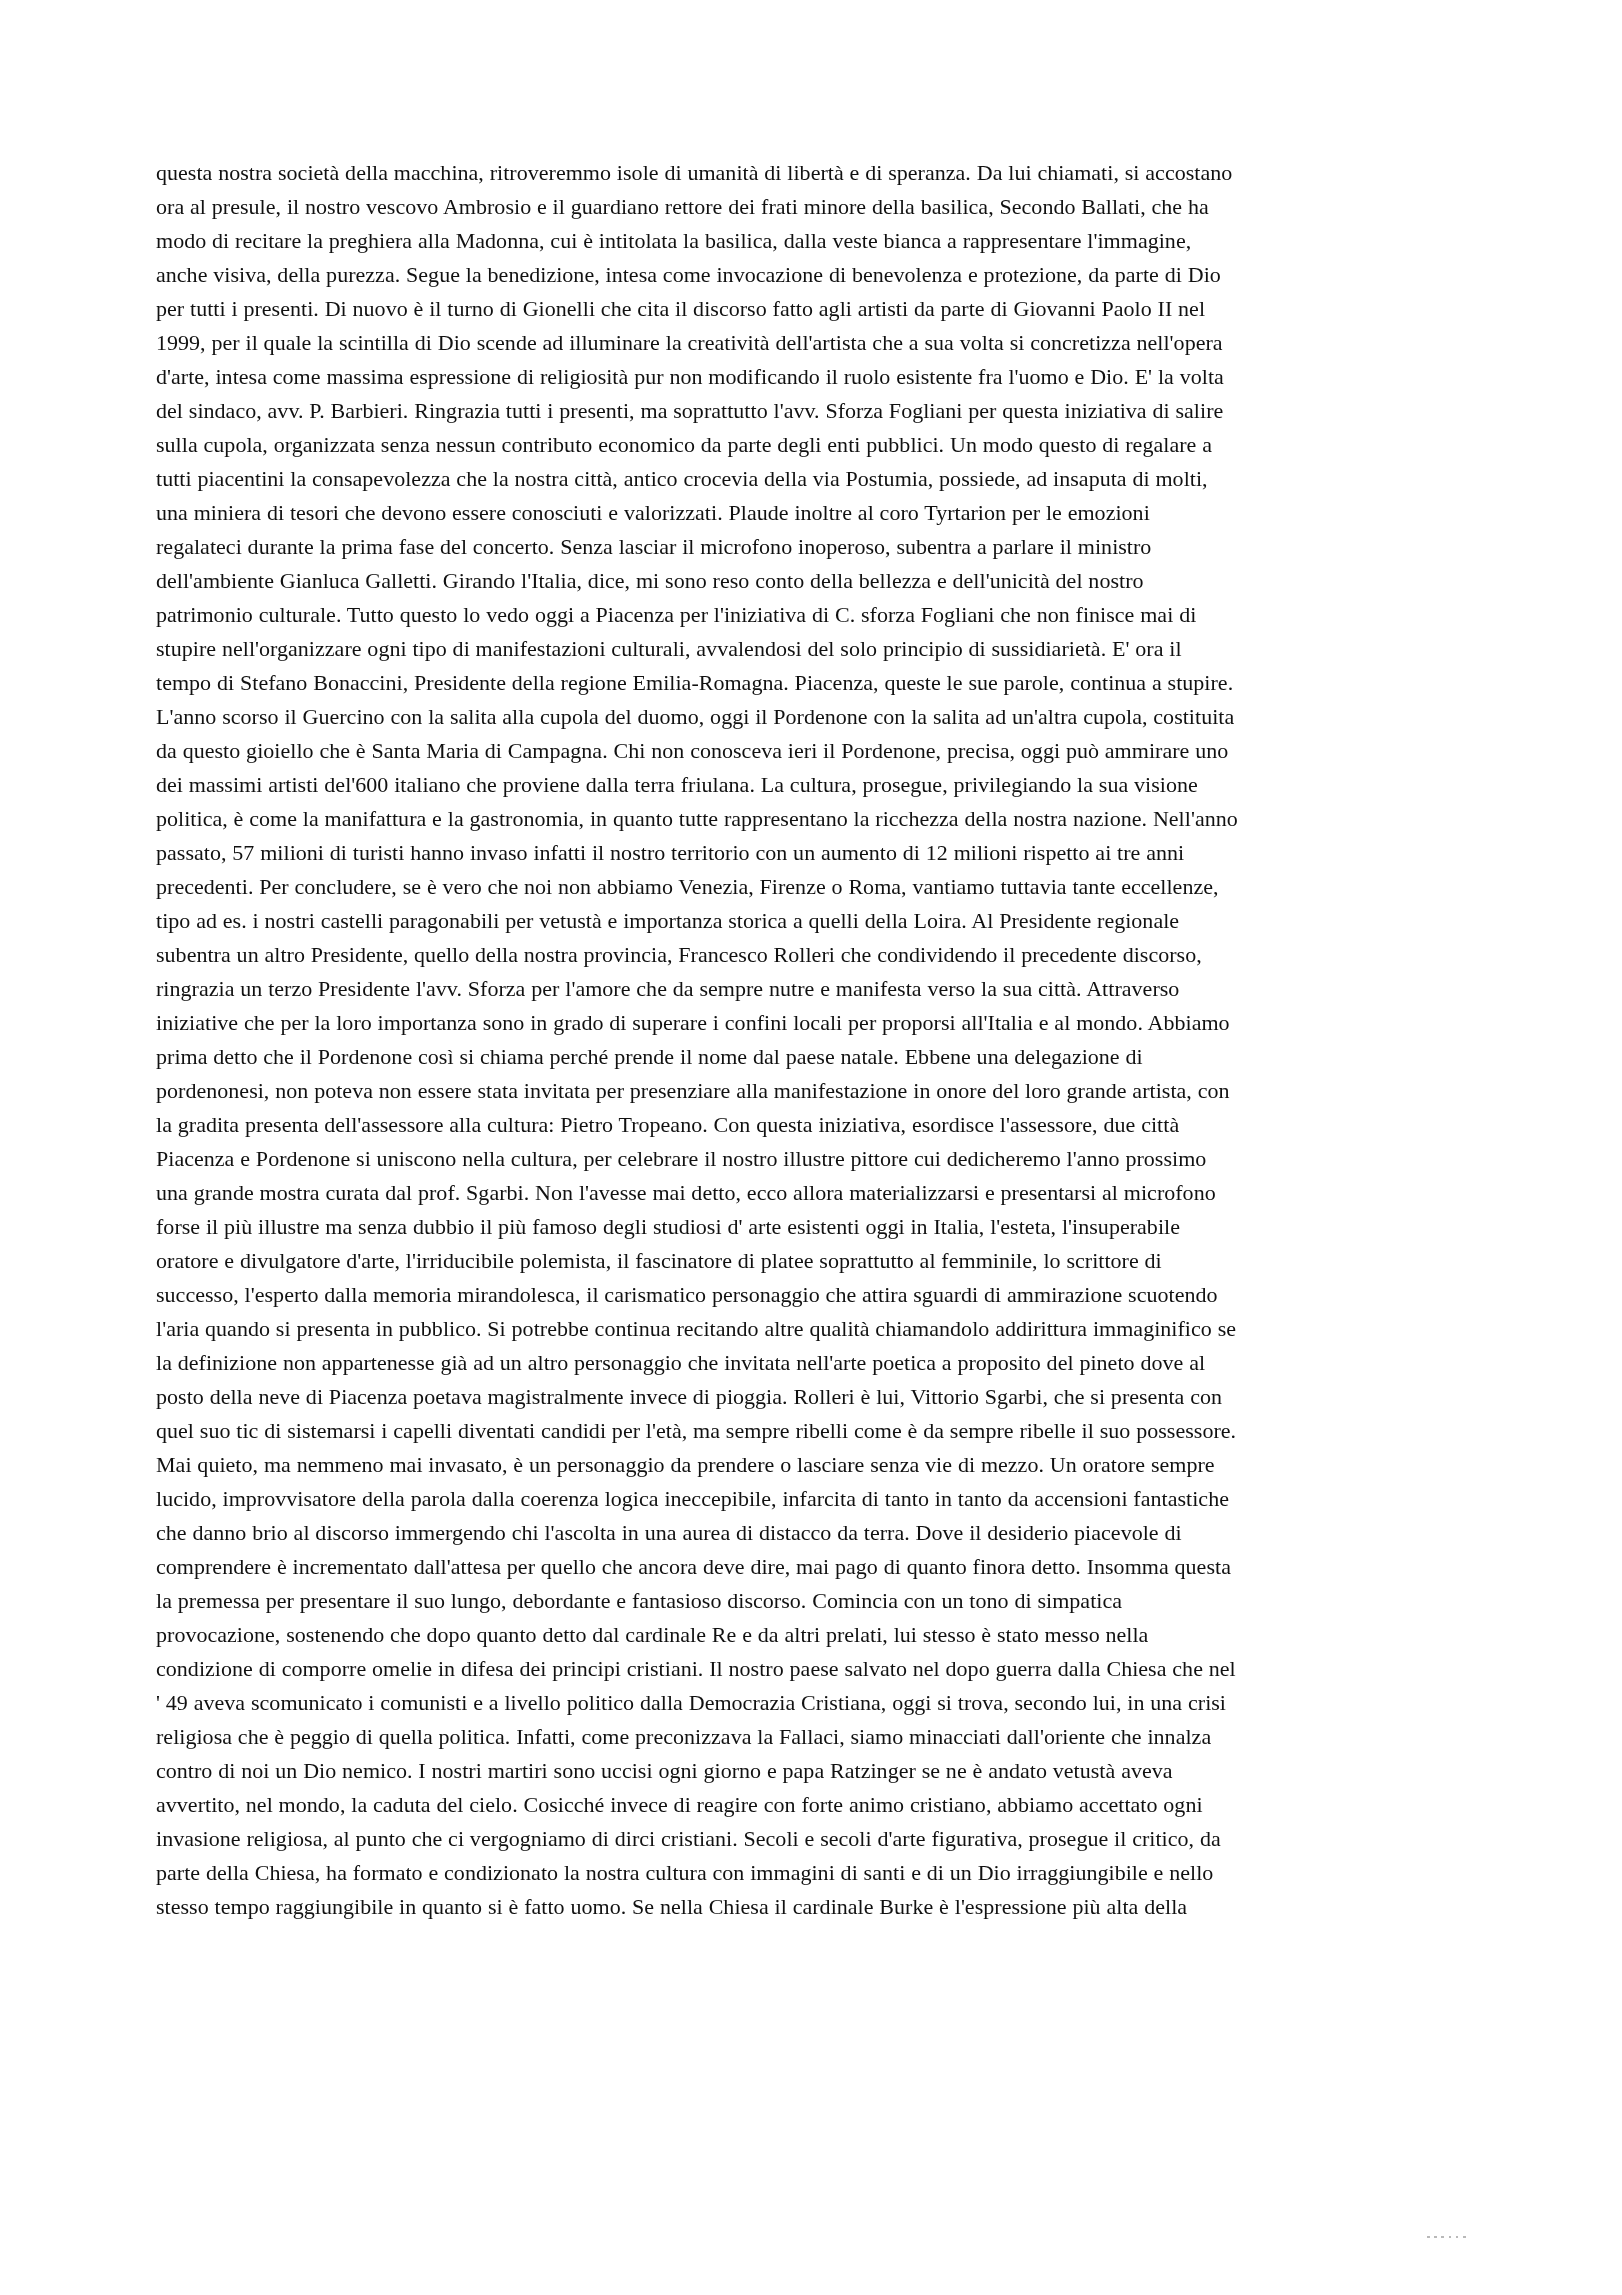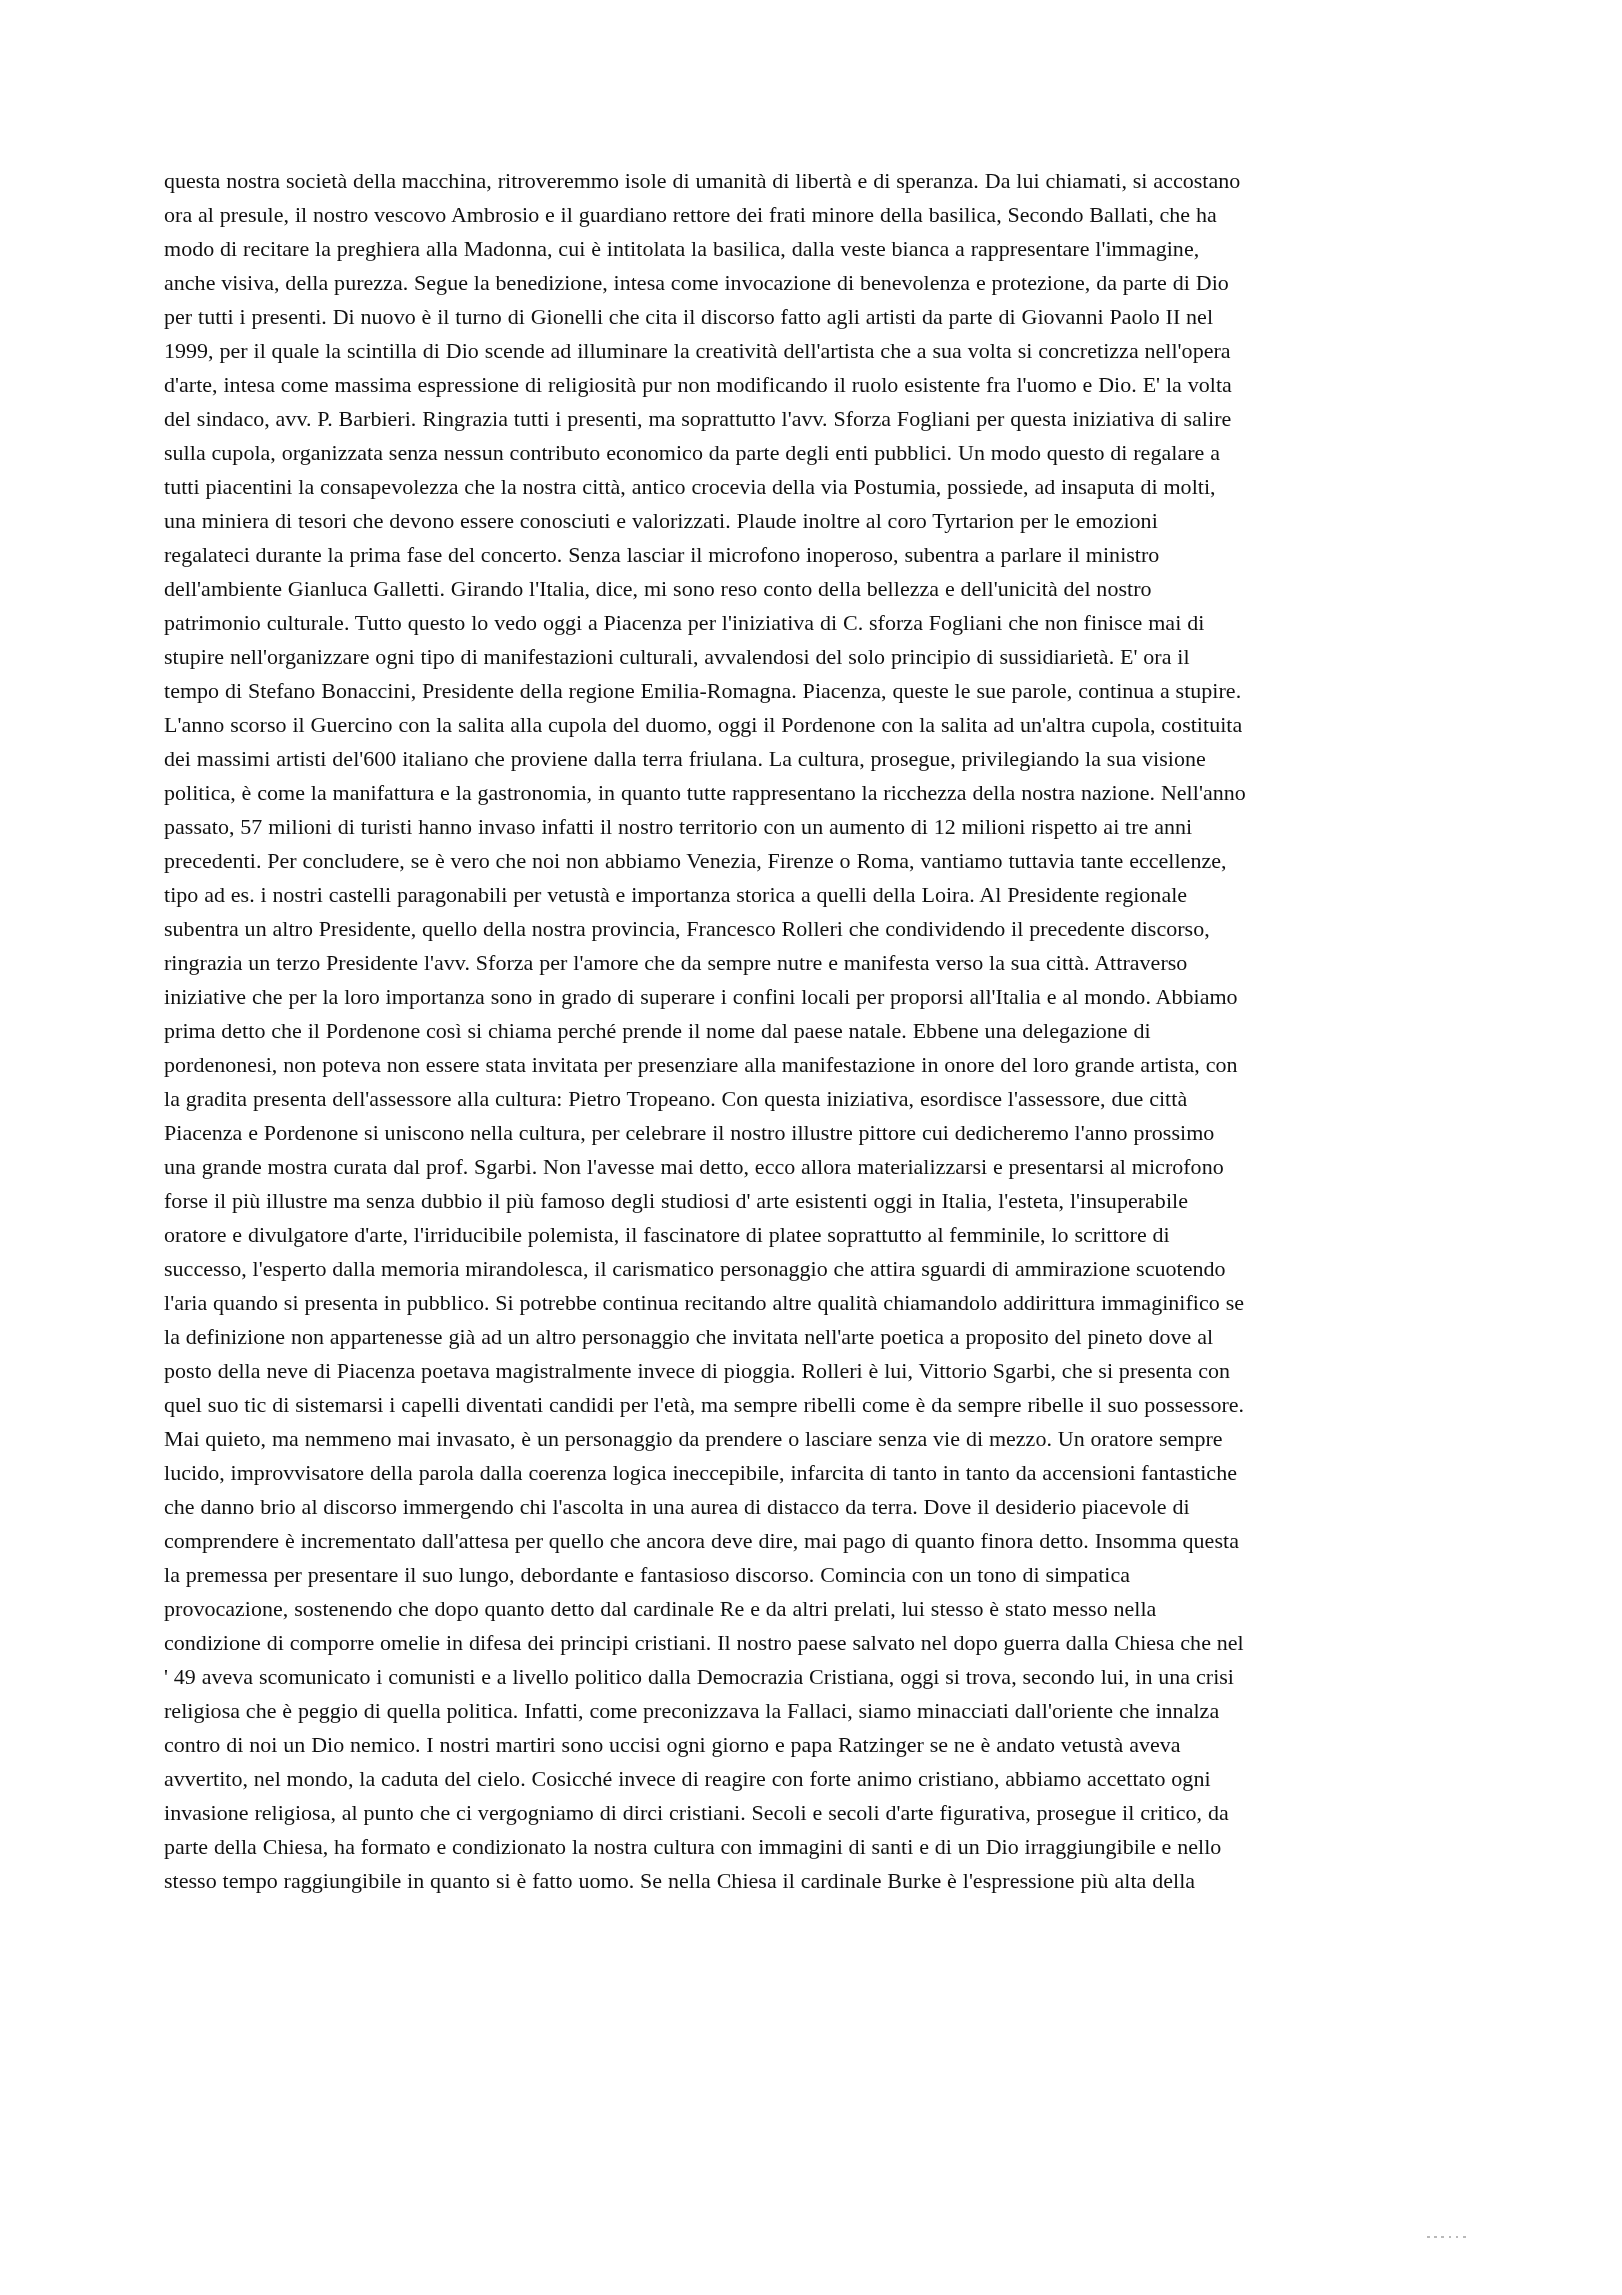--- a/index.html
+++ b/index.html
@@ -26,21 +26,21 @@
     top: 152px;
     width: 1324px;
     font-size: 22px;
     line-height: 34px;
     text-align: left;
     color: #111111;
     letter-spacing: 0.03px;
     word-spacing: 0.3px;
   }
   .text-block p {
-    margin: 12px;
+    margin: 4px;
     padding: 0;
   }
   .line {
     display: block;
     white-space: nowrap;
   }
   
   .footer-marks {
     position: absolute;
     left: 1427px;
@@ -74,20 +74,21 @@
       <span class="line">del sindaco, avv. P. Barbieri. Ringrazia tutti i presenti, ma soprattutto l'avv. Sforza Fogliani per questa iniziativa di salire</span>
       <span class="line">sulla cupola, organizzata senza nessun contributo economico da parte degli enti pubblici. Un modo questo di regalare a</span>
       <span class="line">tutti piacentini la consapevolezza che la nostra città, antico crocevia della via Postumia, possiede, ad insaputa di molti,</span>
       <span class="line">una miniera di tesori che devono essere conosciuti e valorizzati. Plaude inoltre al coro Tyrtarion per le emozioni</span>
       <span class="line">regalateci durante la prima fase del concerto. Senza lasciar il microfono inoperoso, subentra a parlare il ministro</span>
       <span class="line">dell'ambiente Gianluca Galletti. Girando l'Italia, dice, mi sono reso conto della bellezza e dell'unicità del nostro</span>
       <span class="line">patrimonio culturale. Tutto questo lo vedo oggi a Piacenza per l'iniziativa di C. sforza Fogliani che non finisce mai di</span>
       <span class="line">stupire nell'organizzare ogni tipo di manifestazioni culturali, avvalendosi del solo principio di sussidiarietà. E' ora il</span>
       <span class="line">tempo di Stefano Bonaccini, Presidente della regione Emilia-Romagna. Piacenza, queste le sue parole, continua a stupire.</span>
       <span class="line">L'anno scorso il Guercino con la salita alla cupola del duomo, oggi il Pordenone con la salita ad un'altra cupola, costituita</span>
+      <span class="line">da questo gioiello che è Santa Maria di Campagna. Chi non conosceva ieri il Pordenone, precisa, oggi può ammirare uno</span>
       <span class="line">dei massimi artisti del'600 italiano che proviene dalla terra friulana. La cultura, prosegue, privilegiando la sua visione</span>
       <span class="line">politica, è come la manifattura e la gastronomia, in quanto tutte rappresentano la ricchezza della nostra nazione. Nell'anno</span>
       <span class="line">passato, 57 milioni di turisti hanno invaso infatti il nostro territorio con un aumento di 12 milioni rispetto ai tre anni</span>
       <span class="line">precedenti. Per concludere, se è vero che noi non abbiamo Venezia, Firenze o Roma, vantiamo tuttavia tante eccellenze,</span>
       <span class="line">tipo ad es. i nostri castelli paragonabili per vetustà e importanza storica a quelli della Loira. Al Presidente regionale</span>
       <span class="line">subentra un altro Presidente, quello della nostra provincia, Francesco Rolleri che condividendo il precedente discorso,</span>
       <span class="line">ringrazia un terzo Presidente l'avv. Sforza per l'amore che da sempre nutre e manifesta verso la sua città. Attraverso</span>
       <span class="line">iniziative che per la loro importanza sono in grado di superare i confini locali per proporsi all'Italia e al mondo. Abbiamo</span>
       <span class="line">prima detto che il Pordenone così si chiama perché prende il nome dal paese natale. Ebbene una delegazione di</span>
       <span class="line">pordenonesi, non poteva non essere stata invitata per presenziare alla manifestazione in onore del loro grande artista, con</span>

